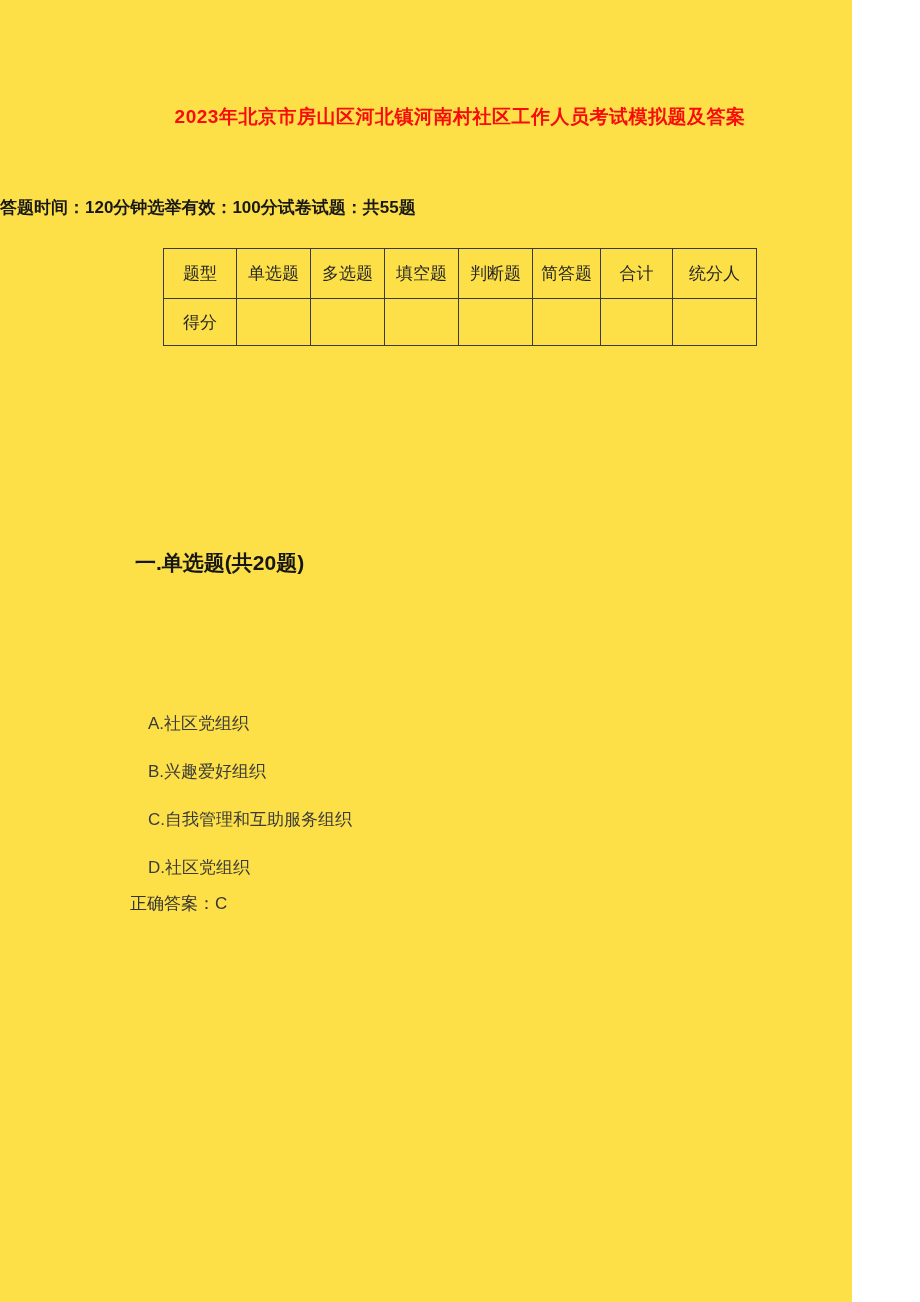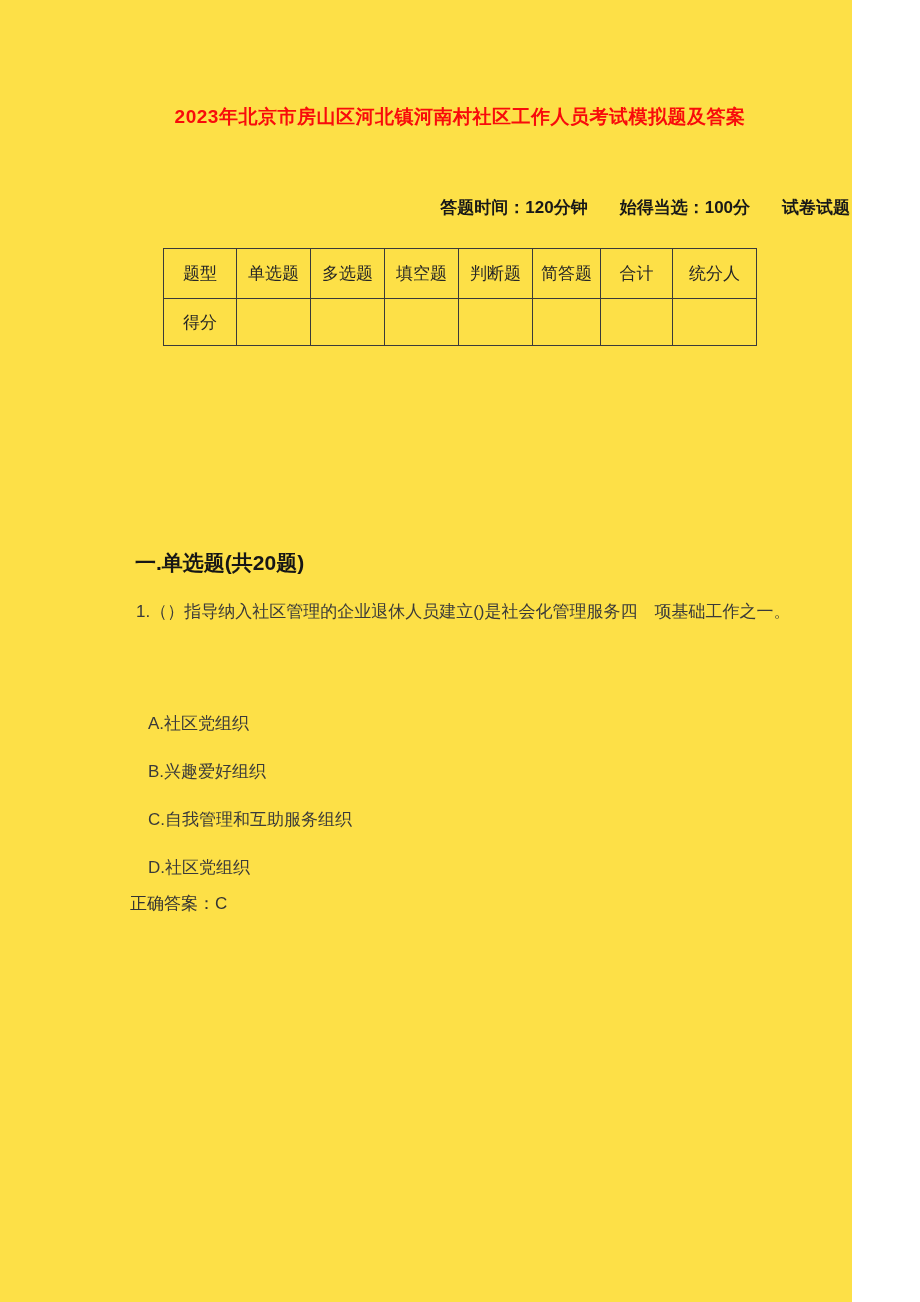--- a/index.html
+++ b/index.html
@@ -31,22 +31,21 @@
     letter-spacing: 0.5px;
     color: #f80b0b;
   }
 
   .exam-info {
     position: absolute;
     top: 196px;
     left: 0;
     width: 920px;
     display: flex;
-    justify-content: flex-end;
-    gap: 32px;
+    justify-content: flex-start;
     font-size: 17px;
     font-weight: bold;
     color: #181818;
   }
 
   table.score-table {
     position: absolute;
     top: 248px;
     left: 163px;
     width: 593px;
@@ -114,21 +113,21 @@
 </style>
 </head>
 <body>
 
 <div class="page">
 
   <h1 class="doc-title">2023年北京市房山区河北镇河南村社区工作人员考试模拟题及答案</h1>
 
   <div class="exam-info">
     <span>答题时间：120分钟</span>
-    <span>始得当选：100分</span>
+    <span>选举有效：100分</span>
     <span>试卷试题：共55题</span>
   </div>
 
   <table class="score-table">
     <colgroup>
       <col style="width:73px">
       <col style="width:74px">
       <col style="width:74px">
       <col style="width:74px">
       <col style="width:74px">
@@ -155,21 +154,20 @@
         <td></td>
         <td></td>
         <td></td>
         <td></td>
       </tr>
     </tbody>
   </table>
 
   <h2 class="section-heading">一.单选题(共20题)</h2>
 
-  <p class="q-text q1">1.（）指导纳入社区管理的企业退休人员建立()是社会化管理服务四　项基础工作之一。</p>
 
   <p class="option-line opt-a">A.社区党组织</p>
   <p class="option-line opt-b">B.兴趣爱好组织</p>
   <p class="option-line opt-c">C.自我管理和互助服务组织</p>
   <p class="option-line opt-d">D.社区党组织</p>
 
   <p class="answer-line">正确答案：C</p>
 
 
 </div>

